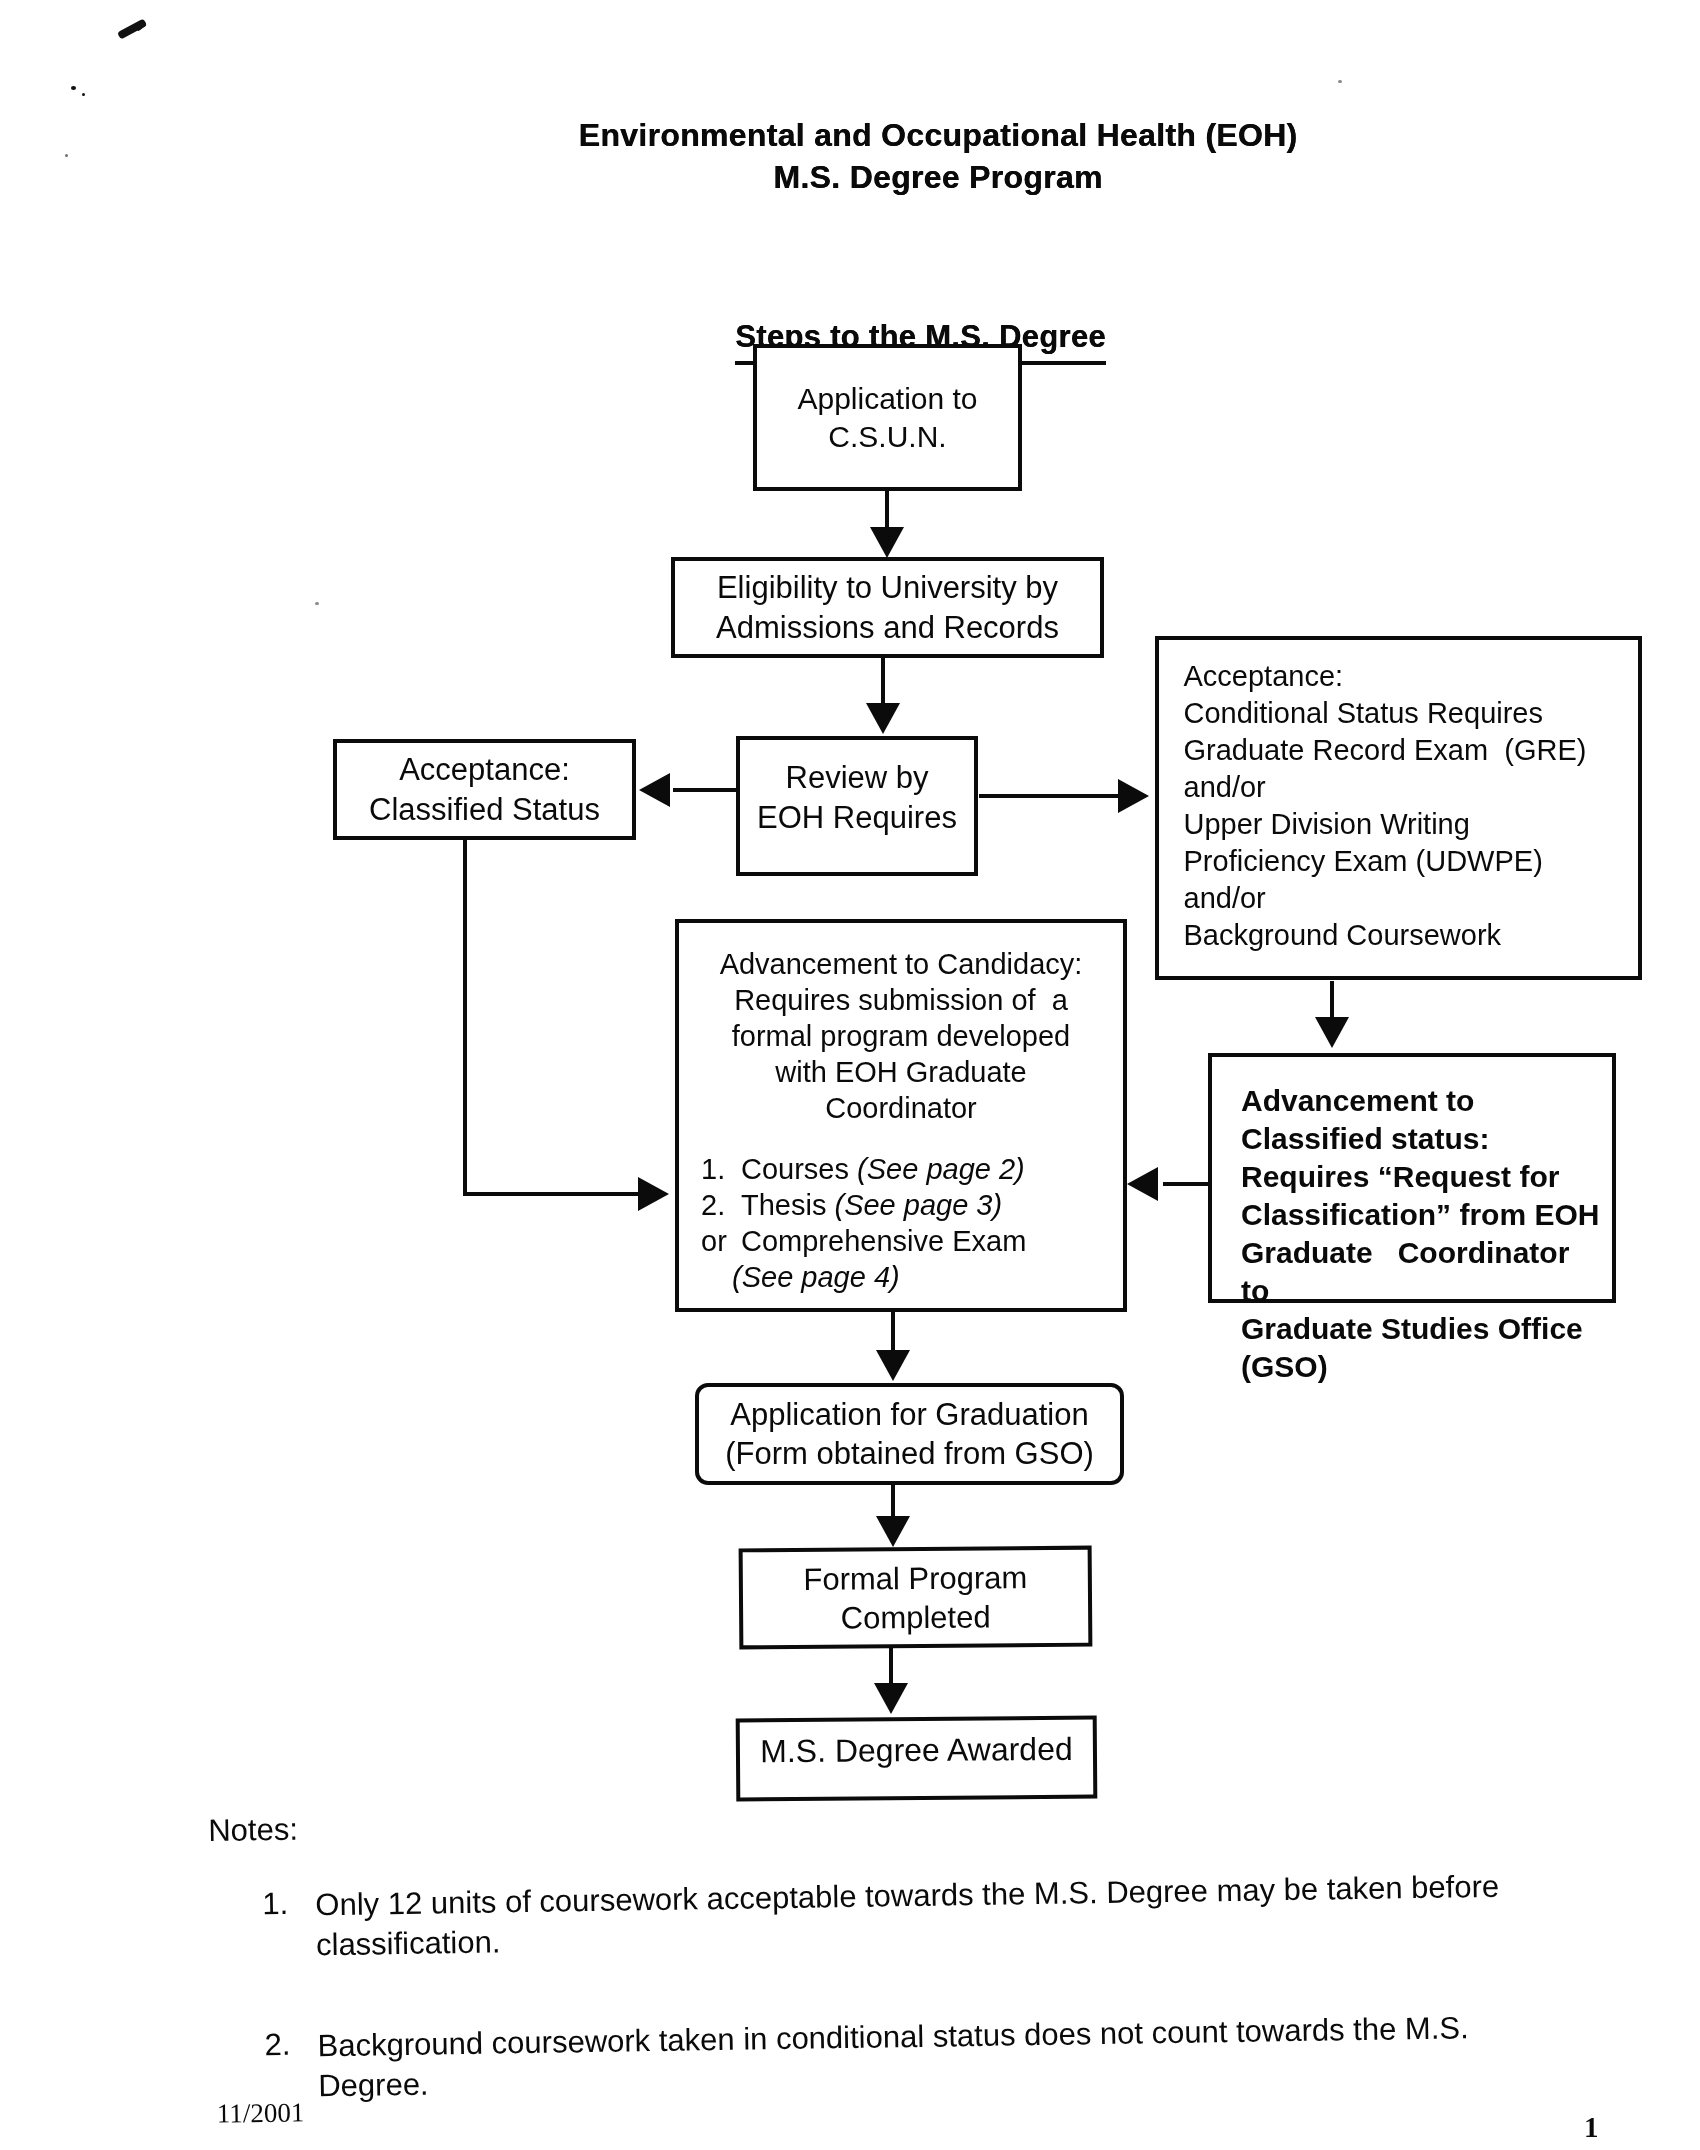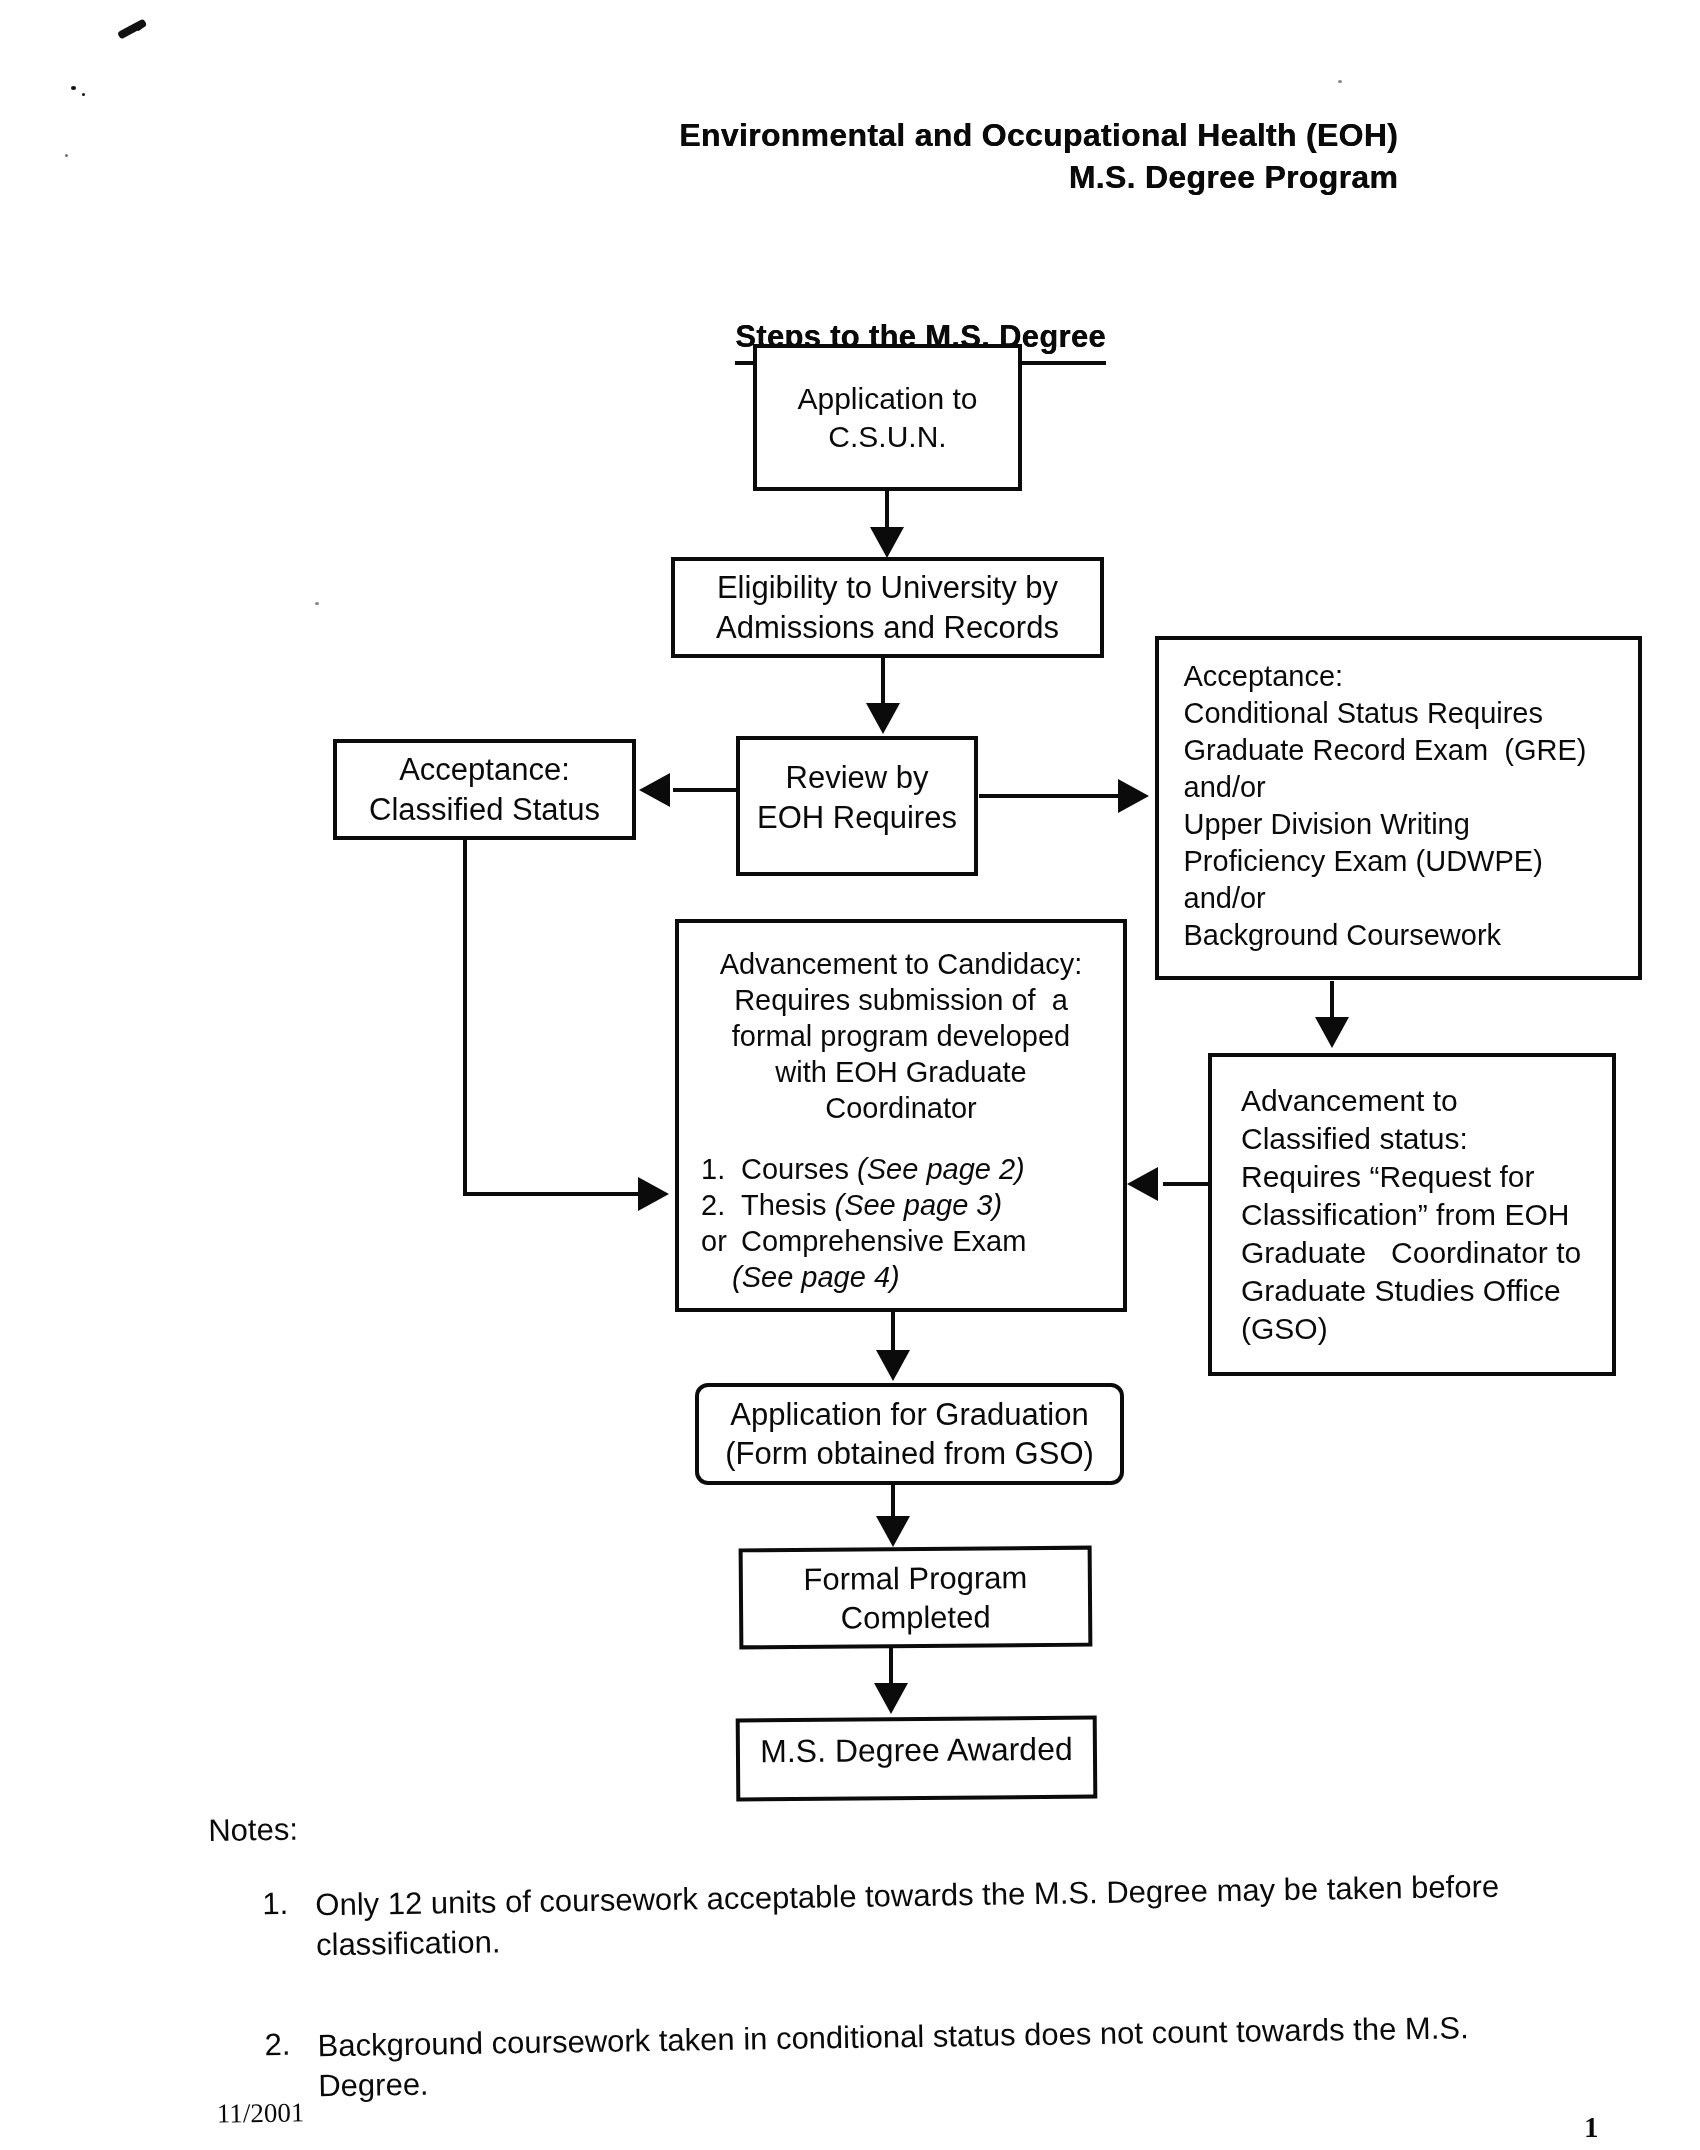--- a/index.html
+++ b/index.html
@@ -36,21 +36,21 @@
   .li-num{display:inline-block;width:40px;}
   .li-it{font-style:italic;}
   .li-indent{margin-left:31px;}
   .notes-wrap{left:208px;top:1813px;width:1363px;transform:rotate(-0.9deg);transform-origin:0 0;font-size:31px;}
   .note-item{display:flex;align-items:flex-start;}
   .note-num{width:53px;flex:none;}
   .note-lines{line-height:40px;white-space:nowrap;}
   .serif{font-family:"Liberation Serif", serif;}
   .speck{position:absolute;background:#111;border-radius:50%;}
   .tilt-s{transform:rotate(-0.45deg);}
-  .txt-soft{text-shadow:0.4px 0 0 #0a0a0a;text-align:right;}
+  .txt-soft{text-shadow:0.4px 0 0 #0a0a0a;}
 </style>
 </head>
 <body>
 
 <div id="page">
 
   <div class="abs" style="left:117px;top:24.5px;width:30px;height:7.5px;background:#111;transform:rotate(-28deg);border-radius:3.4px;"></div>
   <div class="abs" style="left:135px;top:23px;width:11px;height:6.1px;background:#111;transform:rotate(-40deg);border-radius:2.7px;"></div>
   <div class="speck" style="left:71px;top:86px;width:4.8px;height:4.1px;"></div>
   <div class="speck" style="left:82px;top:93px;width:3.4px;height:3.4px;"></div>
@@ -90,21 +90,21 @@
     <div class="box-line">Acceptance:</div>
     <div class="box-line">Conditional Status Requires</div>
     <div class="box-line">Graduate Record Exam  (GRE)</div>
     <div class="box-line">and/or</div>
     <div class="box-line">Upper Division Writing</div>
     <div class="box-line">Proficiency Exam (UDWPE)</div>
     <div class="box-line">and/or</div>
     <div class="box-line">Background Coursework</div>
   </div>
 
-  <div class="box" style="left:1208px;top:1053px;width:408px;height:323px;font-size:30px;line-height:38px;padding:24.5px 8.2px 0 29px;">
+  <div class="box" style="left:1208px;top:1053px;width:408px;height:250px;font-size:30px;line-height:38px;padding:24.5px 8.2px 0 29px;font-weight:bold;">
     <div class="box-line">Advancement to</div>
     <div class="box-line">Classified status:</div>
     <div class="box-line">Requires “Request for</div>
     <div class="box-line">Classification” from EOH</div>
     <div class="box-line">Graduate   Coordinator to</div>
     <div class="box-line">Graduate Studies Office</div>
     <div class="box-line">(GSO)</div>
   </div>
 
   <div class="box tcol" style="left:675px;top:919px;width:452px;height:393px;padding-top:23px;box-sizing:border-box;">

